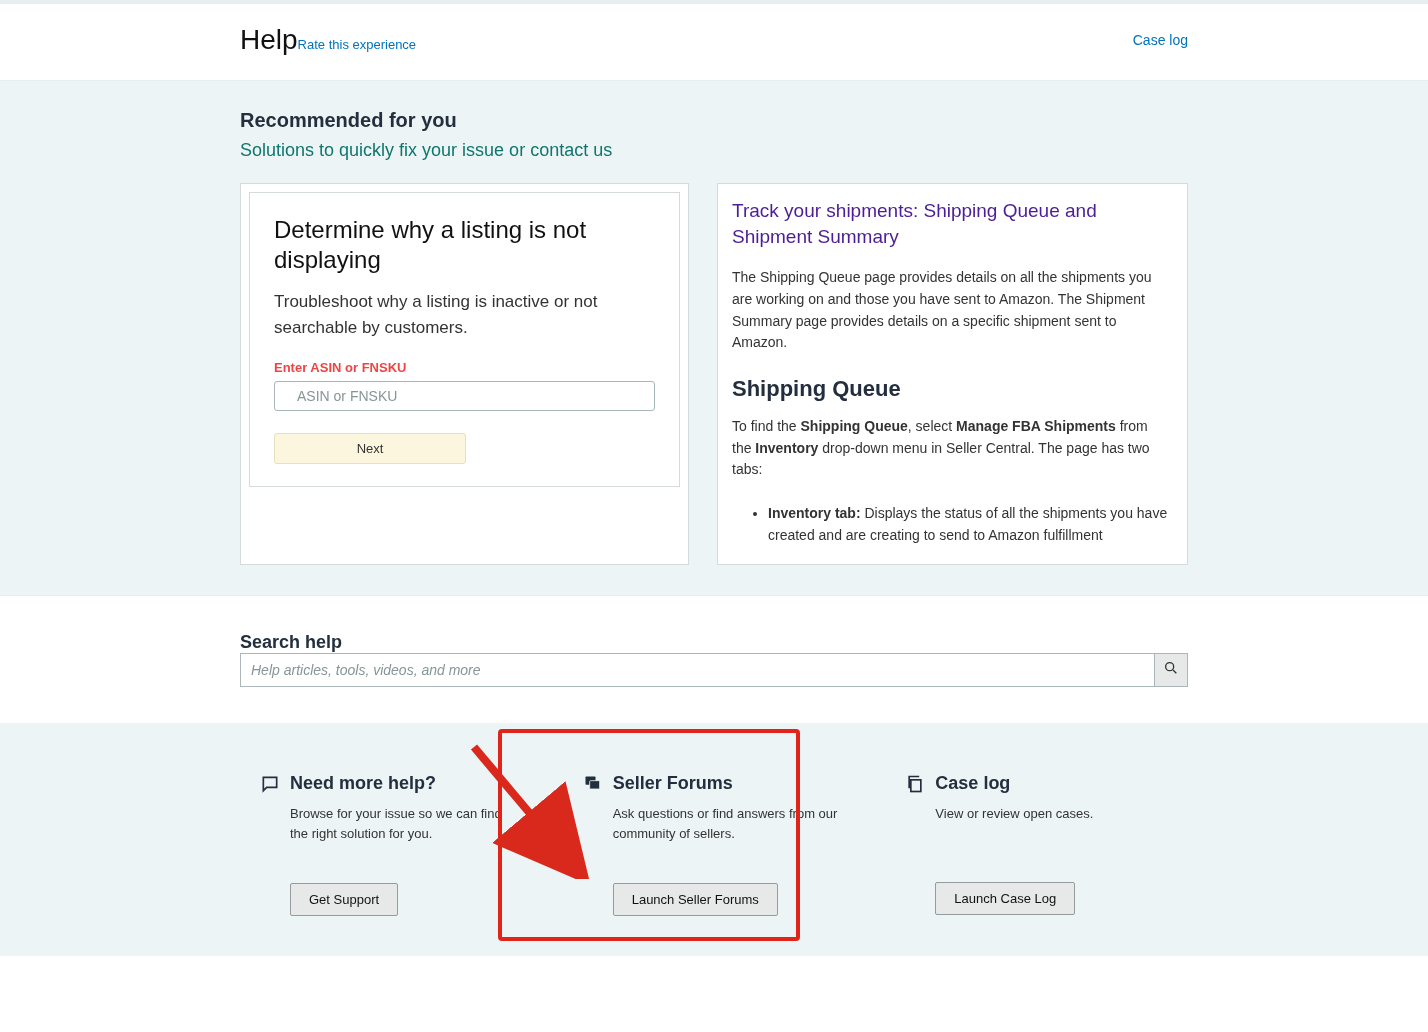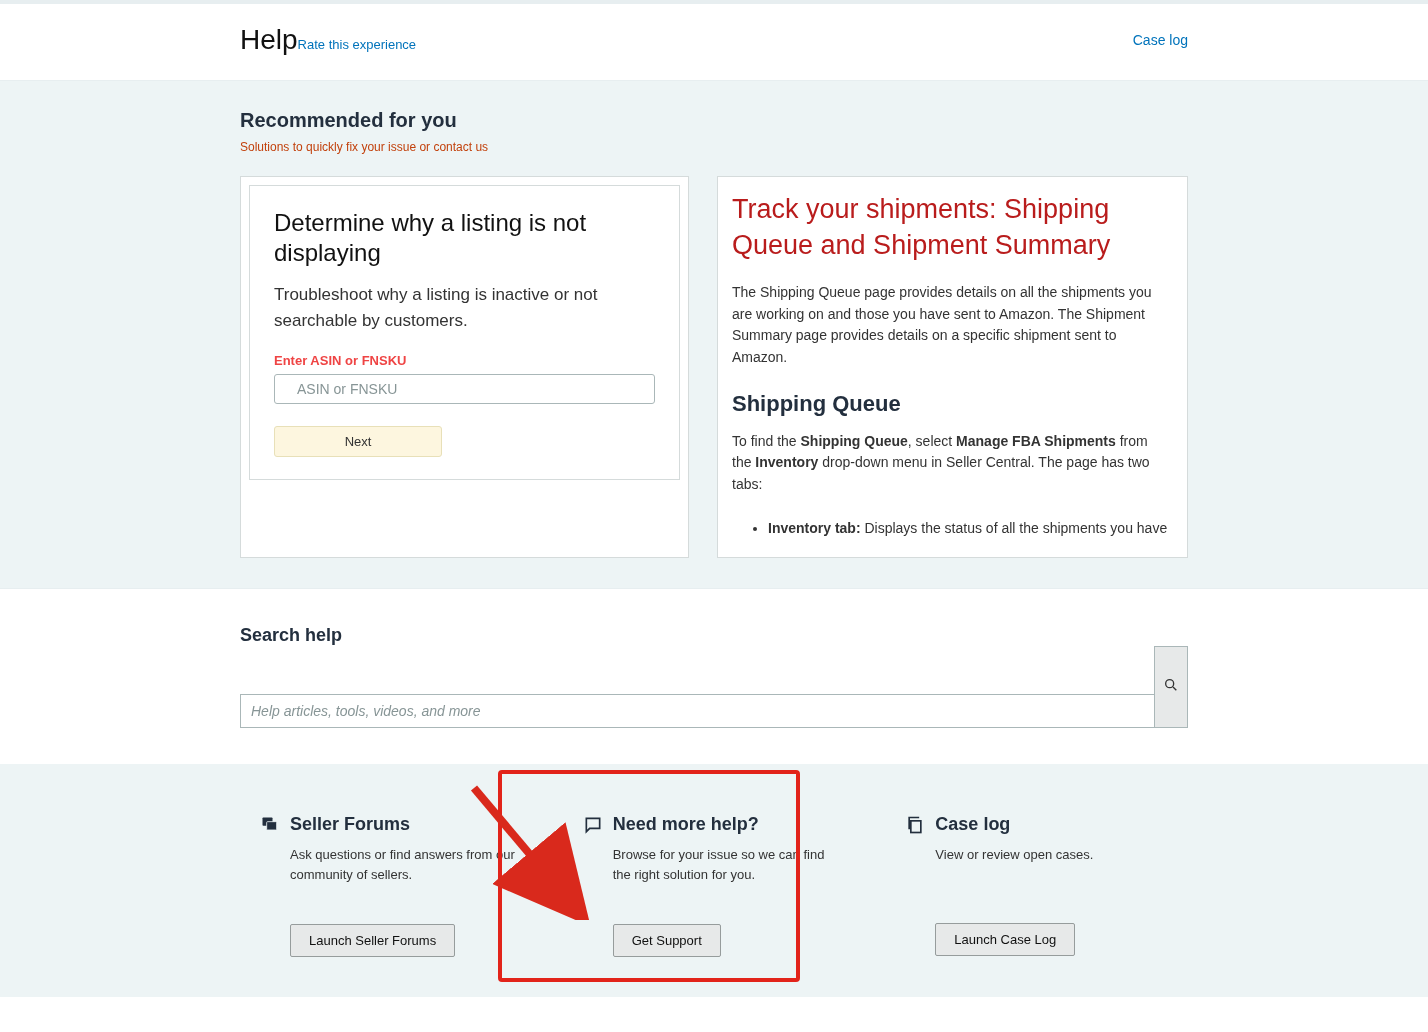--- a/index.html
+++ b/index.html
@@ -21,21 +21,21 @@
   .header-left { display: flex; align-items: baseline; gap: 0; }
   .page-title { font-size: 28px; font-weight: 400; color: #111; }
   .rate-link { color: #0073bb; font-size: 13px; text-decoration: none; }
   .caselog-link { color: #0073bb; font-size: 14px; text-decoration: none; }
 
   .recommend-section {
     background: #edf4f5;
     padding: 28px 0 30px 0;
   }
   .reco-title { font-size: 20px; font-weight: 700; margin-bottom: 8px; color:#232f3e;}
-  .reco-sub { font-size: 12px; color: #c2410c; margin-bottom: 22px; }
+  .reco-sub { font-size: 18px; color: #0f766e; margin-bottom: 22px; }
   .cards-row { display: flex; gap: 28px; }
   .card {
     background: #fff;
     border: 1px solid #d5dbdb;
     flex: 1;
     min-height: 380px;
     position: relative;
   }
   .card-inner {
     border: 1px solid #d5dbdb;
@@ -51,21 +51,21 @@
     width: 100%;
     border: 1px solid #aab7b8;
     border-radius: 3px;
     padding: 6px 22px;
     font-size: 14px;
     color: #555;
     margin-bottom: 22px;
   }
   .asin-input::placeholder{color:#879596;}
   .next-btn {
-    width: 168px;
+    width: 192px;
     background: #fdf6df;
     border: 1px solid #e8e0b8;
     border-radius: 3px;
     padding: 7px 0;
     font-size: 13px;
     color: #333;
     cursor: pointer;
     display:block;
     text-align:center;
   }
@@ -74,21 +74,21 @@
   }
   .scroll-pane {
     height: 352px;
     overflow-y: scroll;
     padding-right: 8px;
   }
   .scroll-pane::-webkit-scrollbar { width: 16px; }
   .scroll-pane::-webkit-scrollbar-track { background: #f1f1f1; }
   .scroll-pane::-webkit-scrollbar-thumb { background: #c1c1c1; }
   .scroll-pane::-webkit-scrollbar-button { background: #f1f1f1; height:14px; }
-  .article-title { font-size: 27px; font-weight: 400; line-height: 1.35; margin-bottom: 18px; color:#b91c1c;}
+  .article-title { font-size: 19px; font-weight: 400; line-height: 1.35; margin-bottom: 18px; color:#4c1d95;}
   .article-p { font-size: 14px; color: #333; line-height: 1.55; margin-bottom: 22px; margin-top: 8px; }
   .article-h2 { font-size: 22px; font-weight: 700; margin-bottom: 14px; color:#232f3e;}
   .article-p b { font-weight:700; }
   .article-ul { padding-left: 36px; font-size:14px; color:#333; line-height:1.55;}
   .article-ul li { margin-bottom: 8px; }
 
   .search-section {
     background: #fff;
     padding: 36px 0 36px 0;
     border-top:1px solid #e7eef0;
@@ -96,21 +96,20 @@
   .search-title { font-size: 18px; font-weight: 700; margin-bottom: 0; color:#232f3e;}
   .search-row { display:flex; }
   .search-input {
     flex:1;
     border: 1px solid #aab7b8;
     border-right:none;
     padding: 8px 10px;
     font-size: 14px;
     font-style: italic;
     color:#555;
-    margin-top:48px;
   }
   .search-input::placeholder{color:#879596; font-style:italic;}
   .search-btn {
     width: 34px;
     background: #e7e9e9;
     border: 1px solid #aab7b8;
     cursor:pointer;
     display:flex; align-items:center; justify-content:center;
   }
 
@@ -217,42 +216,42 @@
     </div>
   </div>
 </div>
 
 <div class="bottom-section" style="position:relative;">
   <div class="container">
     <div class="bottom-grid">
       <div class="bottom-col">
         <div class="bottom-head">
           <span class="ico">
+            <svg viewBox="0 0 24 24" width="20" height="20" fill="none" stroke="#232f3e" stroke-width="2">
+                <path d="M4 4h16v12H8l-4 4V4z"></path>
+              </svg>
+          </span>
+          <span class="bottom-title">Need more help?</span>
+        </div>
+        <div class="bottom-desc">Browse for your issue so we can find the right solution for you.</div>
+        <button class="bottom-btn">Get Support</button>
+      </div>
+
+      <div class="bottom-col">
+        <div class="bottom-head">
+          <span class="ico">
             <svg viewBox="0 0 24 24" width="20" height="20" fill="#232f3e">
                 <rect x="3" y="3" width="12" height="10" rx="1"></rect>
                 <rect x="8" y="8" width="12" height="10" rx="1" fill="#232f3e" stroke="#edf4f5" stroke-width="1"></rect>
               </svg>
           </span>
           <span class="bottom-title">Seller Forums</span>
         </div>
         <div class="bottom-desc">Ask questions or find answers from our community of sellers.</div>
         <button class="bottom-btn">Launch Seller Forums</button>
-      </div>
-
-      <div class="bottom-col">
-        <div class="bottom-head">
-          <span class="ico">
-            <svg viewBox="0 0 24 24" width="20" height="20" fill="none" stroke="#232f3e" stroke-width="2">
-                <path d="M4 4h16v12H8l-4 4V4z"></path>
-              </svg>
-          </span>
-          <span class="bottom-title">Need more help?</span>
-        </div>
-        <div class="bottom-desc">Browse for your issue so we can find the right solution for you.</div>
-        <button class="bottom-btn">Get Support</button>
       </div>
 
       <div class="bottom-col">
         <div class="bottom-head">
           <span class="ico">
             <svg viewBox="0 0 24 24" width="20" height="20" fill="none" stroke="#232f3e" stroke-width="2">
                 <rect x="7" y="7" width="12" height="14"></rect>
                 <path d="M5 17V3h12"></path>
               </svg>
           </span>

